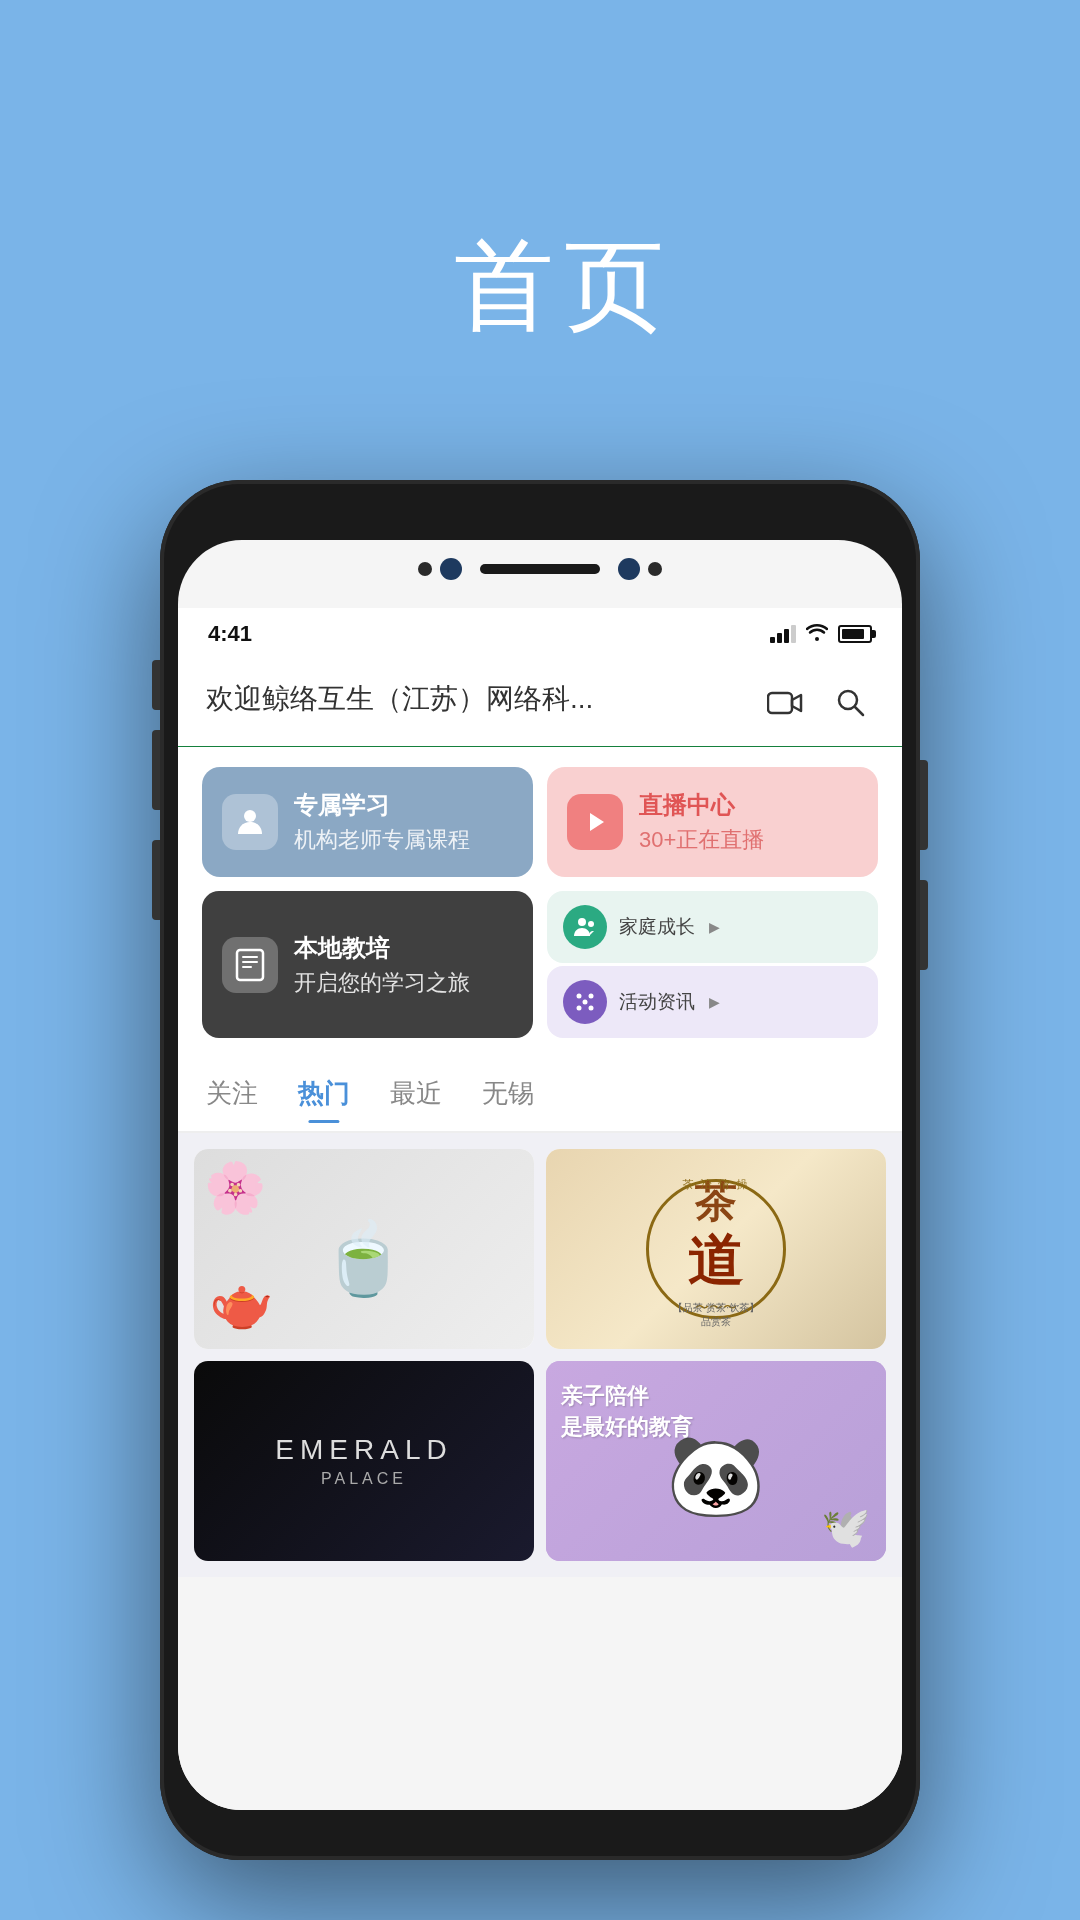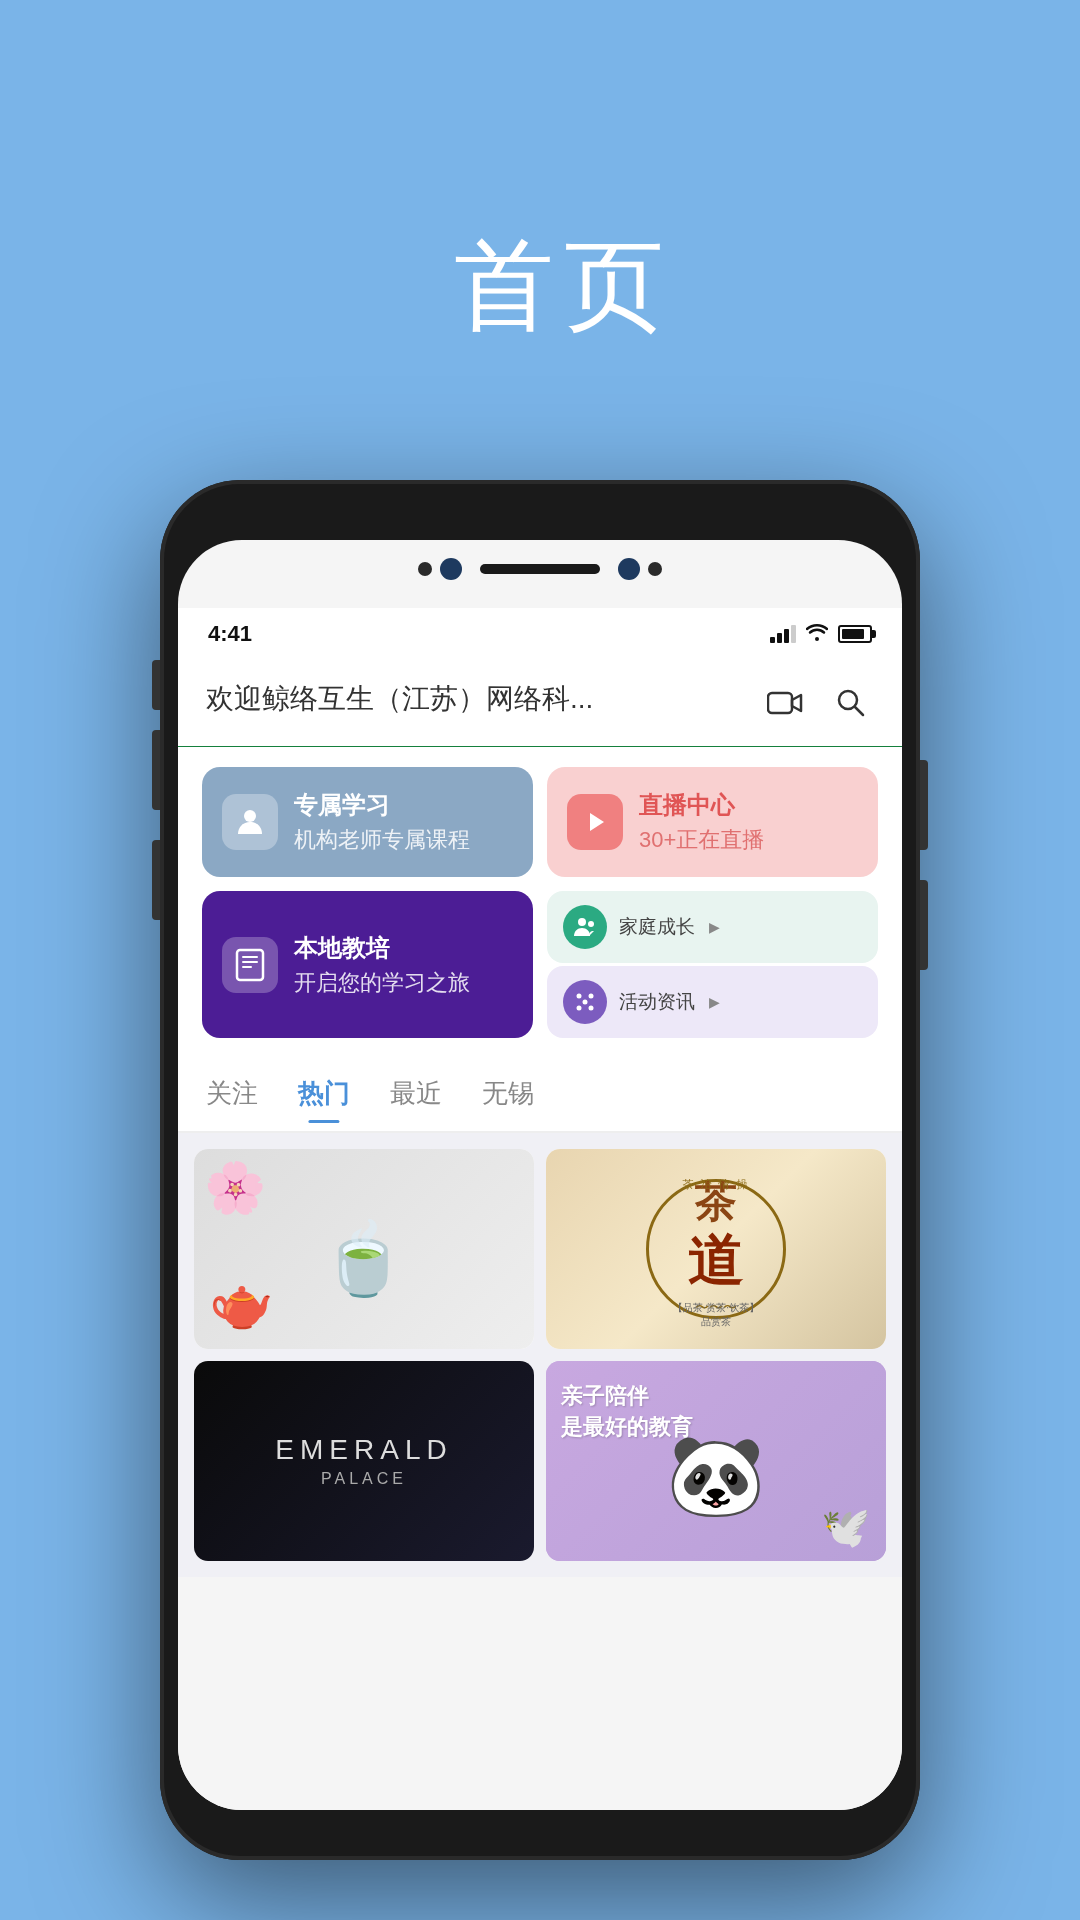--- a/index.html
+++ b/index.html
@@ -217,23 +217,24 @@
       background: #8ba8c4;
       grid-column: 1;
     }
 
     .quick-btn.live {
       background: #f9d0d0;
       grid-column: 2;
     }
 
     .quick-btn.local {
-      background: #4c1d95;
+      background: #404040;
       grid-row: 2;
       grid-column: 1;
+      border-radius: 17px;
     }
 
     .quick-btn-icon {
       width: 56px; height: 56px;
       border-radius: 14px;
       display: flex;
       align-items: center;
       justify-content: center;
       font-size: 28px;
     }

